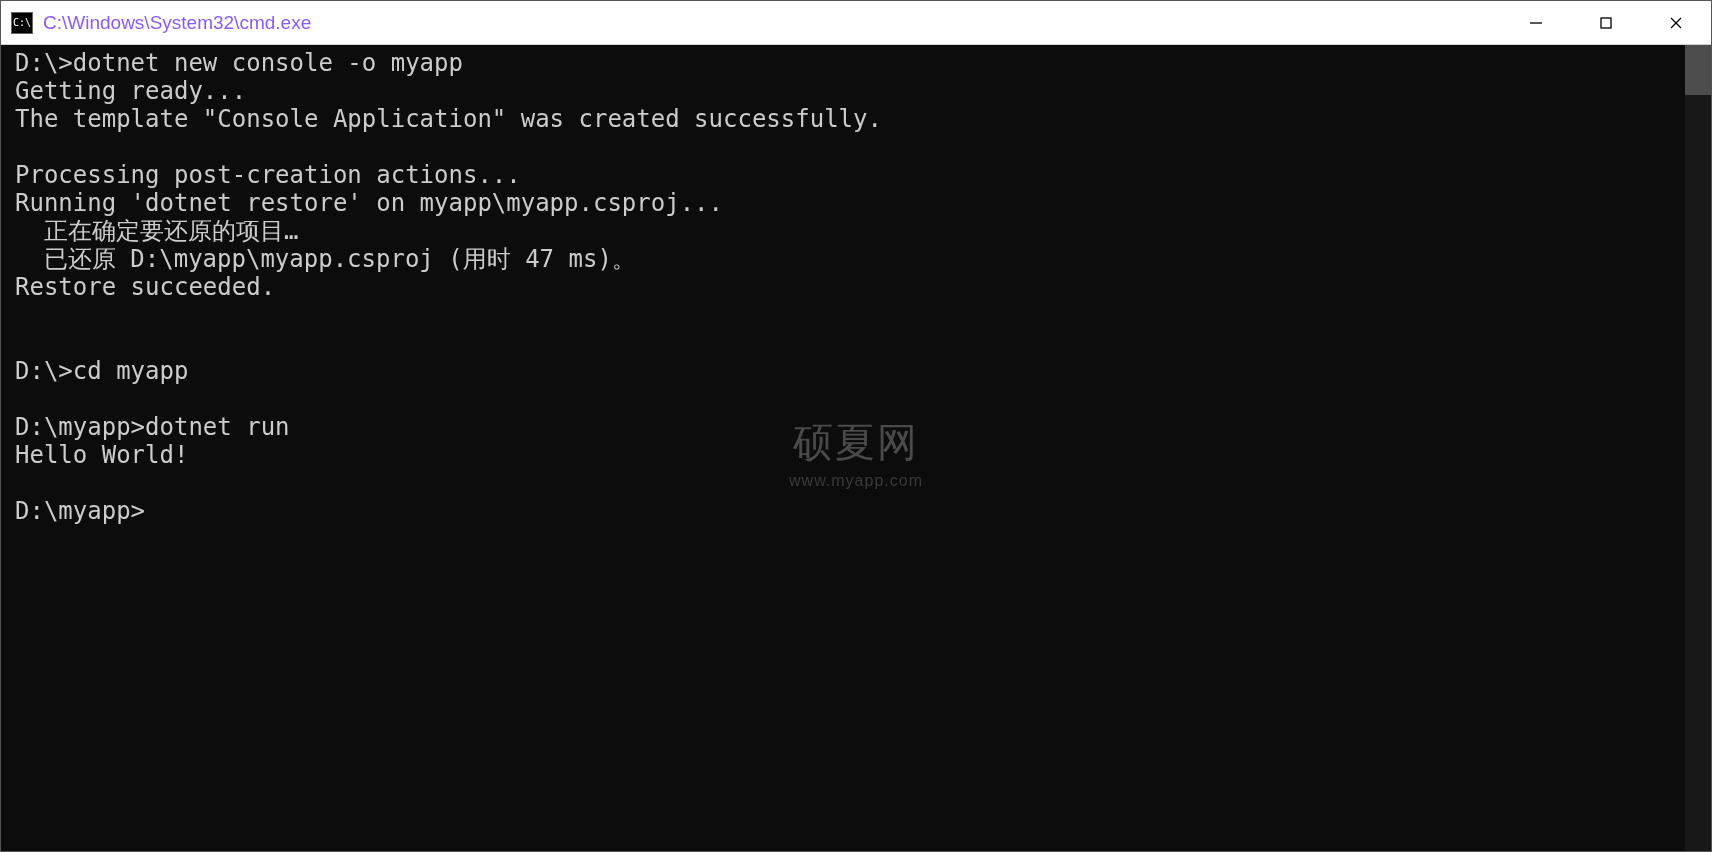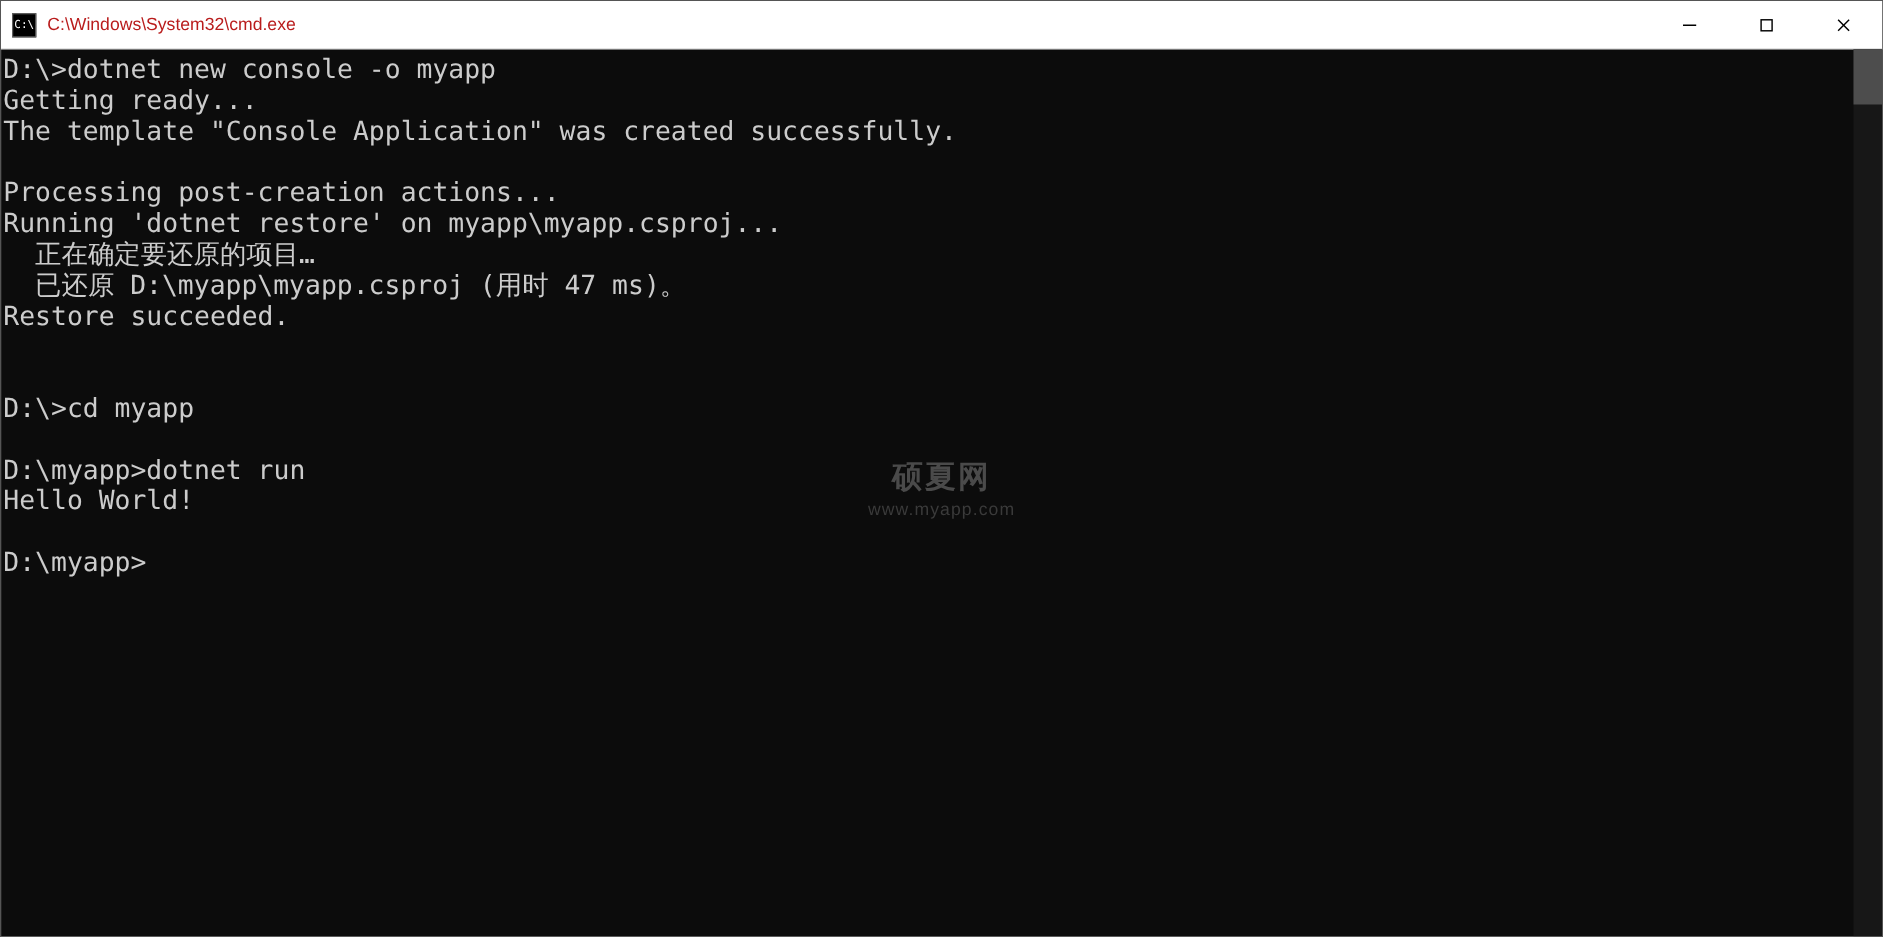--- a/index.html
+++ b/index.html
@@ -32,22 +32,22 @@
       border: 1px solid #666;
       display: flex;
       align-items: center;
       justify-content: center;
       color: #fff;
       font-size: 10px;
       font-family: monospace;
       margin-right: 10px;
     }
     .titlebar-title {
-      font-size: 16px;
-      color: #b91c1c;
+      font-size: 19px;
+      color: #8b5cf6;
       flex: 1;
     }
     .window-controls {
       display: flex;
       height: 100%;
     }
     .win-btn {
       width: 70px;
       height: 100%;
       display: flex;
@@ -59,21 +59,21 @@
     }
     .win-btn svg { width: 14px; height: 14px; }
     .terminal-container {
       flex: 1;
       display: flex;
       background: #0c0c0c;
       position: relative;
     }
     .terminal {
       flex: 1;
-      padding: 4px 2px;
+      padding: 4px 14px;
       font-family: "NSimSun", "SimSun", "Consolas", monospace;
       font-size: 24px;
       line-height: 28px;
       color: #cccccc;
       white-space: pre;
       overflow: hidden;
     }
     .scrollbar {
       width: 26px;
       background: #171717;
@@ -91,22 +91,22 @@
       position: absolute;
       top: 370px;
       left: 50%;
       transform: translateX(-50%);
       text-align: center;
       pointer-events: none;
       color: #4a4a4a;
       font-family: "Microsoft YaHei", sans-serif;
     }
     .watermark-main {
-      font-size: 28px;
-      font-weight: bold;
+      font-size: 40px;
+      font-weight: normal;
       letter-spacing: 2px;
     }
     .watermark-sub {
       font-size: 16px;
       letter-spacing: 1px;
       color: #3a3a3a;
       margin-top: 2px;
     }
     .term-line { display: block; min-height: 28px; }
   </style>

